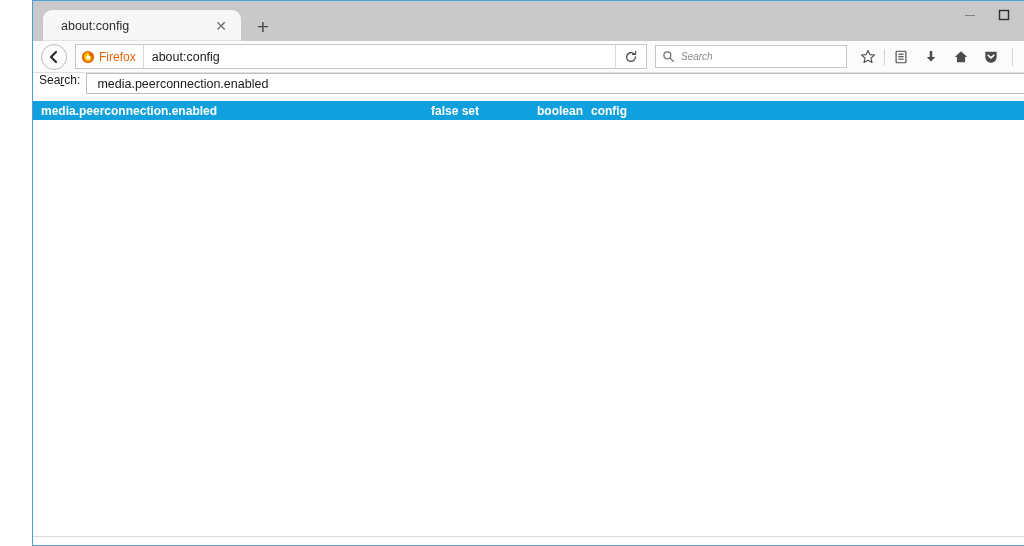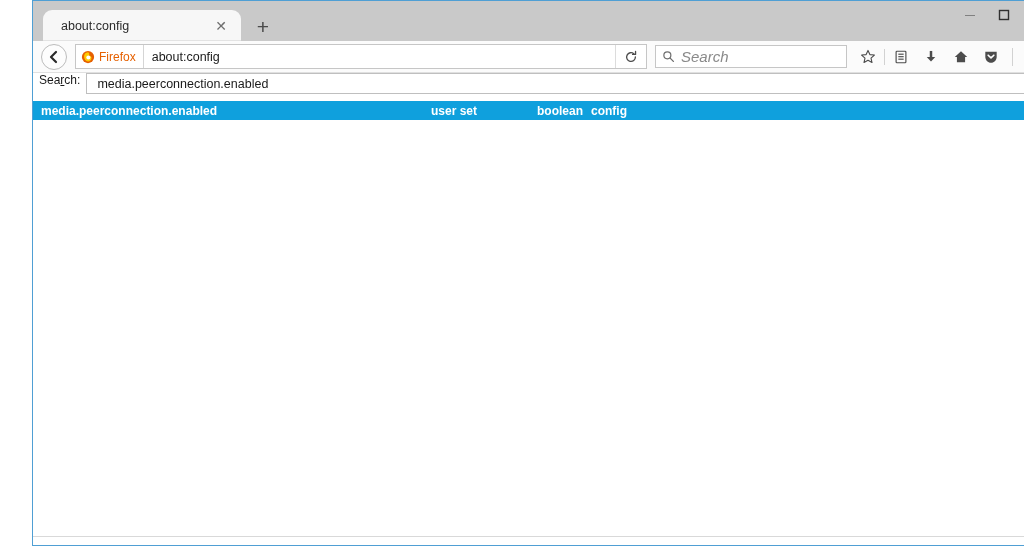--- a/index.html
+++ b/index.html
@@ -185,21 +185,21 @@
     height: 23px;
     background: #ffffff;
     border: 1px solid #c6c6c6;
     margin-left: 8px;
     display: flex;
     align-items: center;
     padding-left: 6px;
     box-sizing: border-box;
   }
   #search-placeholder {
-    font-size: 15px;
+    font-size: 10px;
     font-style: italic;
     color: #8a8a8a;
     margin-left: 6px;
   }
 
   #toolbar-icons {
     display: flex;
     align-items: center;
     flex: 0 0 auto;
     margin-left: 6px;
@@ -471,21 +471,21 @@
       <div id="filter-input-wrap">
         <span id="filter-value" placeholder="Search">media.peerconnection.enabled</span>
         <span id="filter-clear">✕</span>
       </div>
     </div>
 
 
     <div id="tree-body">
       <div class="tree-row selected">
         <div class="cell cell-pref">media.peerconnection.enabled</div>
-        <div class="cell cell-status">user set</div>
+        <div class="cell cell-status">false set</div>
         <div class="cell cell-type">boolean</div>
         <div class="cell cell-value">config</div>
       </div>
     </div>
 
     <div id="statusbar"></div>
   </div>
 </div>
 
 </body></html>

